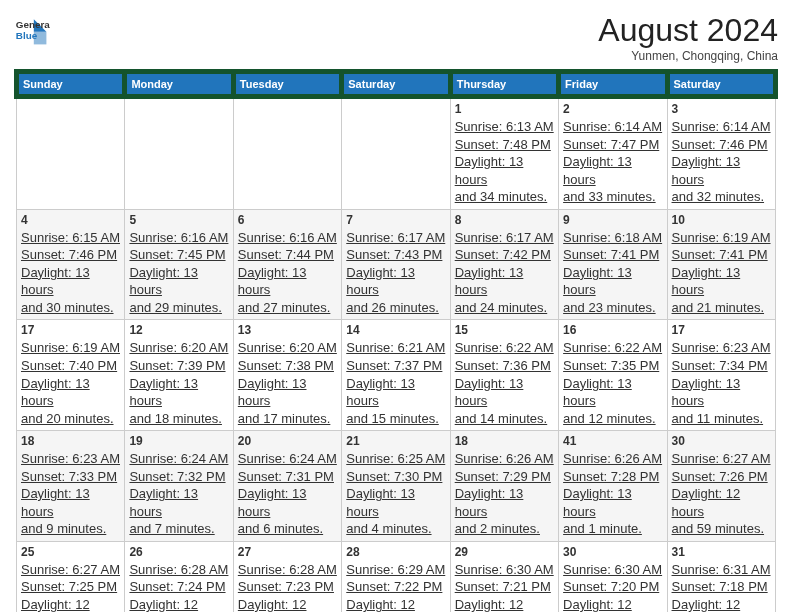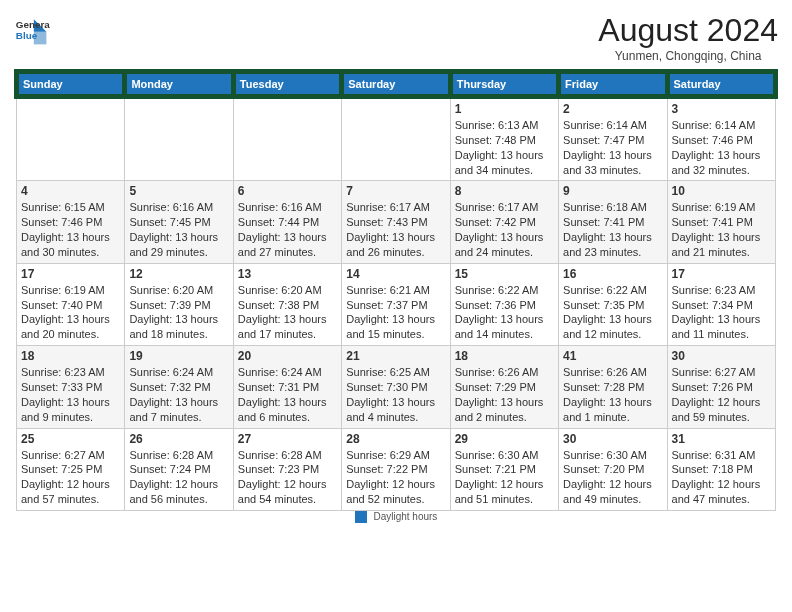--- a/index.html
+++ b/index.html
@@ -24,21 +24,21 @@
     .logo {
       display: flex;
       align-items: center;
     }
     .logo-icon {
       width: 36px;
       height: 36px;
       margin-right: 4px;
     }
     .title-area {
-      text-align: center;
+      text-align: right;
     }
     .month-title {
       font-size: 32px;
       font-weight: normal;
       color: #222;
     }
     .location {
       font-size: 12px;
       color: #444;
     }
@@ -68,23 +68,24 @@
     .calendar tr:nth-child(even) td {
       background: #f5f5f5;
     }
     .day-num {
       font-size: 12px;
       font-weight: bold;
       display: block;
       margin-bottom: 2px;
     }
     .day-info {
-      font-size: 11px;
+      font-size: 13px;
       line-height: 1.35;
       color: #333;
+      text-decoration: underline;
     }
     .empty {
       background: #fff !important;
     }
     .footer {
       font-size: 10px;
       color: #555;
       text-align: center;
     }
     .footer-label {

